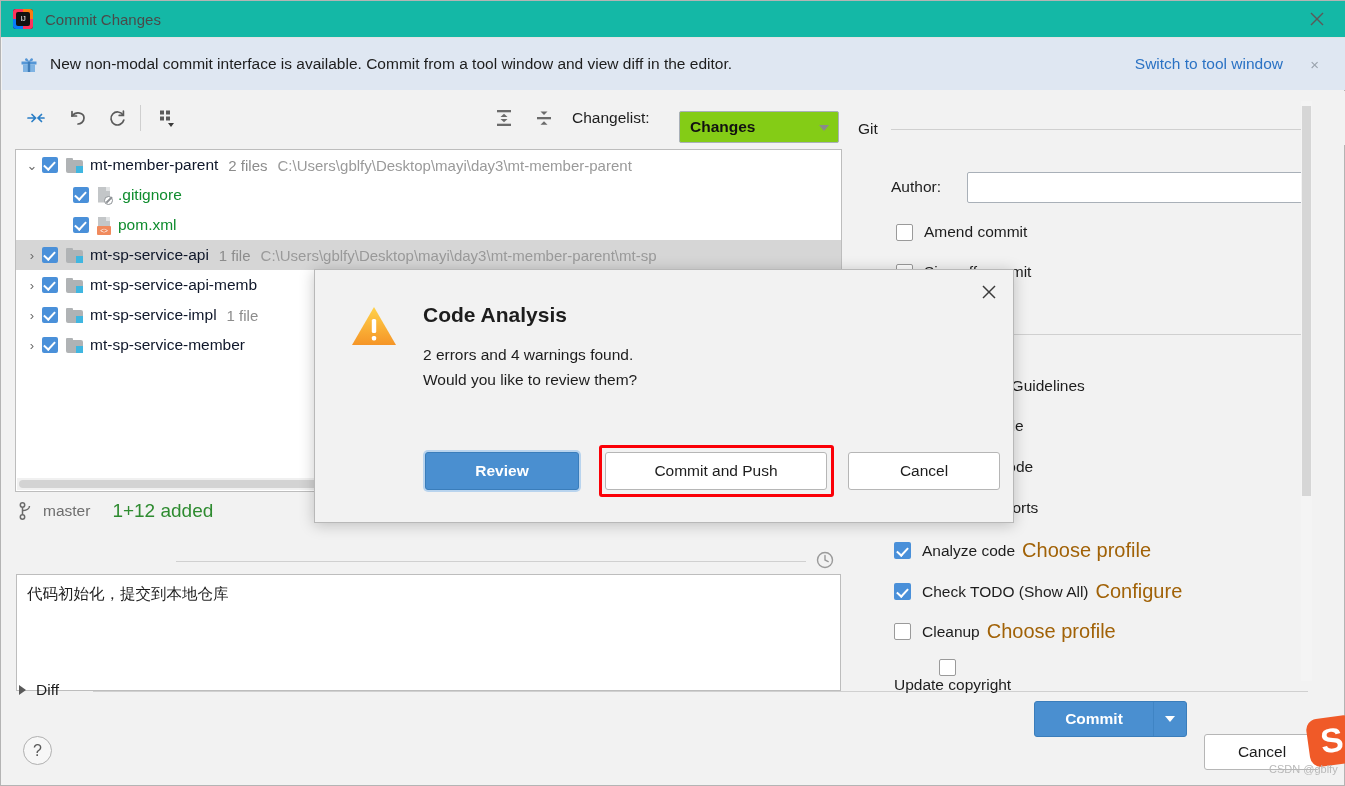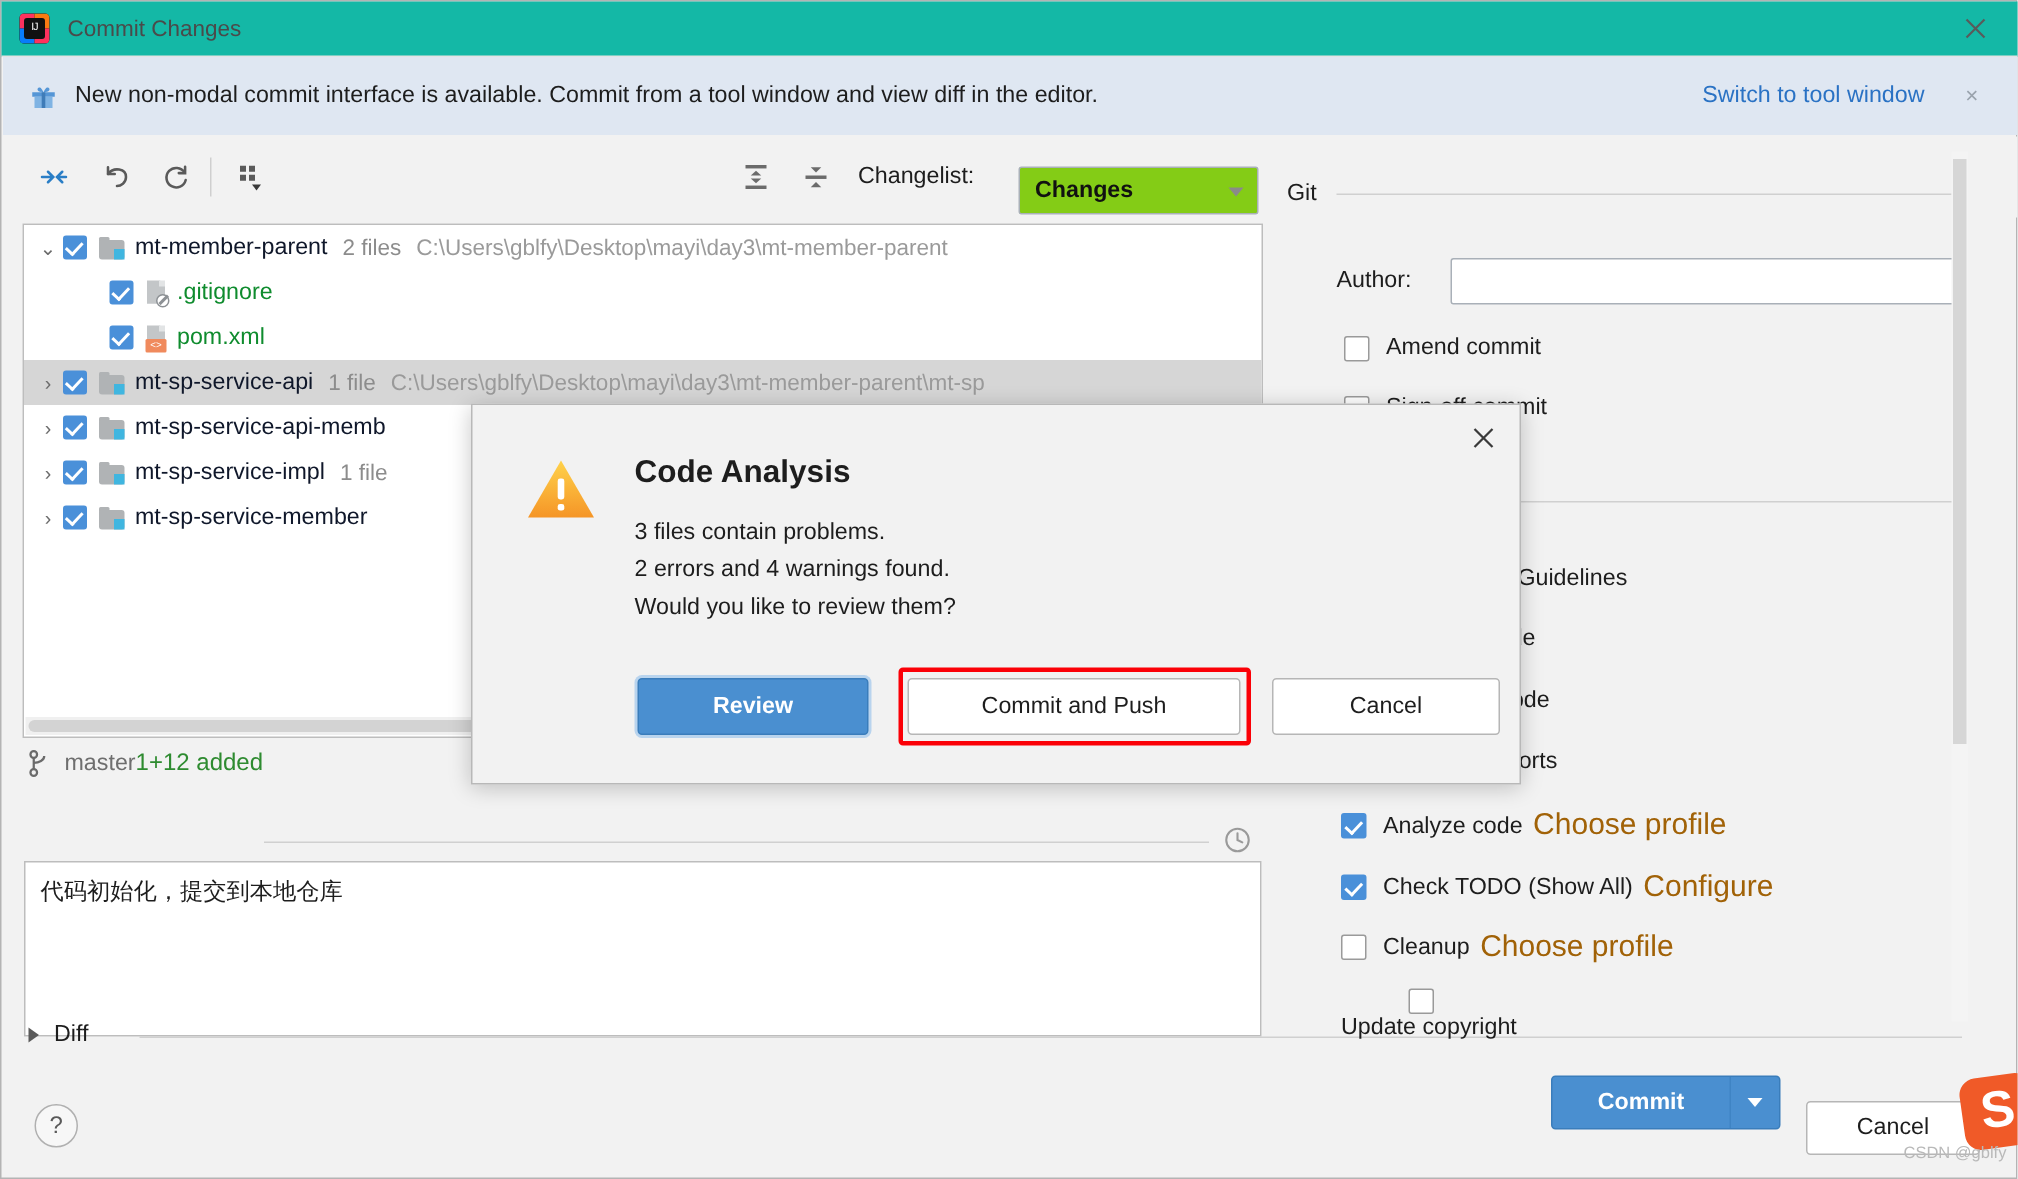--- a/index.html
+++ b/index.html
@@ -175,21 +175,21 @@
   .tree-hscroll .thumb {
     position: absolute; left: 2px; top: 2px; width: 300px; height: 8px; background: #d3d3d3; border-radius: 4px;
   }
 
   
   .branch-row {
     position: absolute; left: 18px; top: 499px; display: flex; align-items: center;
   }
   .branch-icon { width: 14px; height: 18px; margin-right: 10px; }
   .branch-name { font-size: 15.5px; color: #6e6e6e; }
-  .branch-added { font-size: 16px; color: #2e8b30; }
+  .branch-added { font-size: 19px; color: #2e8b30; margin-left: 22px; }
 
   
   .cm-label {
     position: absolute; left: 16px; top: 578px; font-size: 15px; color: #7f1d1d;
   }
   .cm-rule {
     position: absolute; left: 175px; top: 560px; width: 630px; height: 1px; background: #d0d0d0;
   }
   .cm-clock {
     position: absolute; left: 814px; top: 549px; width: 20px; height: 20px; cursor: pointer;
@@ -250,21 +250,21 @@
     position: absolute; left: 1px; top: 5px; width: 9px; height: 390px; background: #d6d6d6;
   }
 
   
   .help-btn {
     position: absolute; left: 22px; top: 735px; width: 29px; height: 29px;
     border: 1px solid #b0b0b0; border-radius: 50%; background: #f7f7f7;
     color: #5a5a5a; font-size: 16px; text-align: center; line-height: 27px; cursor: pointer;
   }
   .commit-btn {
-    position: absolute; left: 1033px; top: 716px; width: 153px; height: 36px;
+    position: absolute; left: 1033px; top: 700px; width: 153px; height: 36px;
     background: #4a8fd0; border: 1px solid #3a7dbb; border-radius: 3px;
     display: flex; align-items: center; cursor: pointer;
   }
   .commit-btn .lbl {
     flex: 1; text-align: center; color: #fff; font-size: 15.5px; font-weight: bold;
   }
   .commit-btn .split { width: 1px; height: 34px; background: #3f84c4; }
   .commit-btn .dd {
     width: 32px; display: flex; align-items: center; justify-content: center;
   }
@@ -624,21 +624,20 @@
             <stop offset="100%" stop-color="#f59527"></stop>
           </linearGradient>
         </defs>
         <path d="M24 3 L46 41 L2 41 Z" fill="url(#wg)"></path>
         <rect x="21.8" y="15" width="4.4" height="14" rx="1.6" fill="#fff"></rect>
         <rect x="21.8" y="32" width="4.4" height="4.4" rx="1.6" fill="#fff"></rect>
       </svg>
     </span>
     <div class="modal-title">Code Analysis</div>
     <div class="modal-body">
-      <div>3 files contain problems.</div>
       <div>2 errors and 4 warnings found.</div>
       <div>Would you like to review them?</div>
     </div>
     <div class="modal-btn primary">Review</div>
     <div class="modal-btn plain btn-commit-push">Commit and Push</div>
     <div class="modal-btn plain btn-cancel-modal">Cancel</div>
     <div class="highlight-box"></div>
   </div>
 
 </div>

